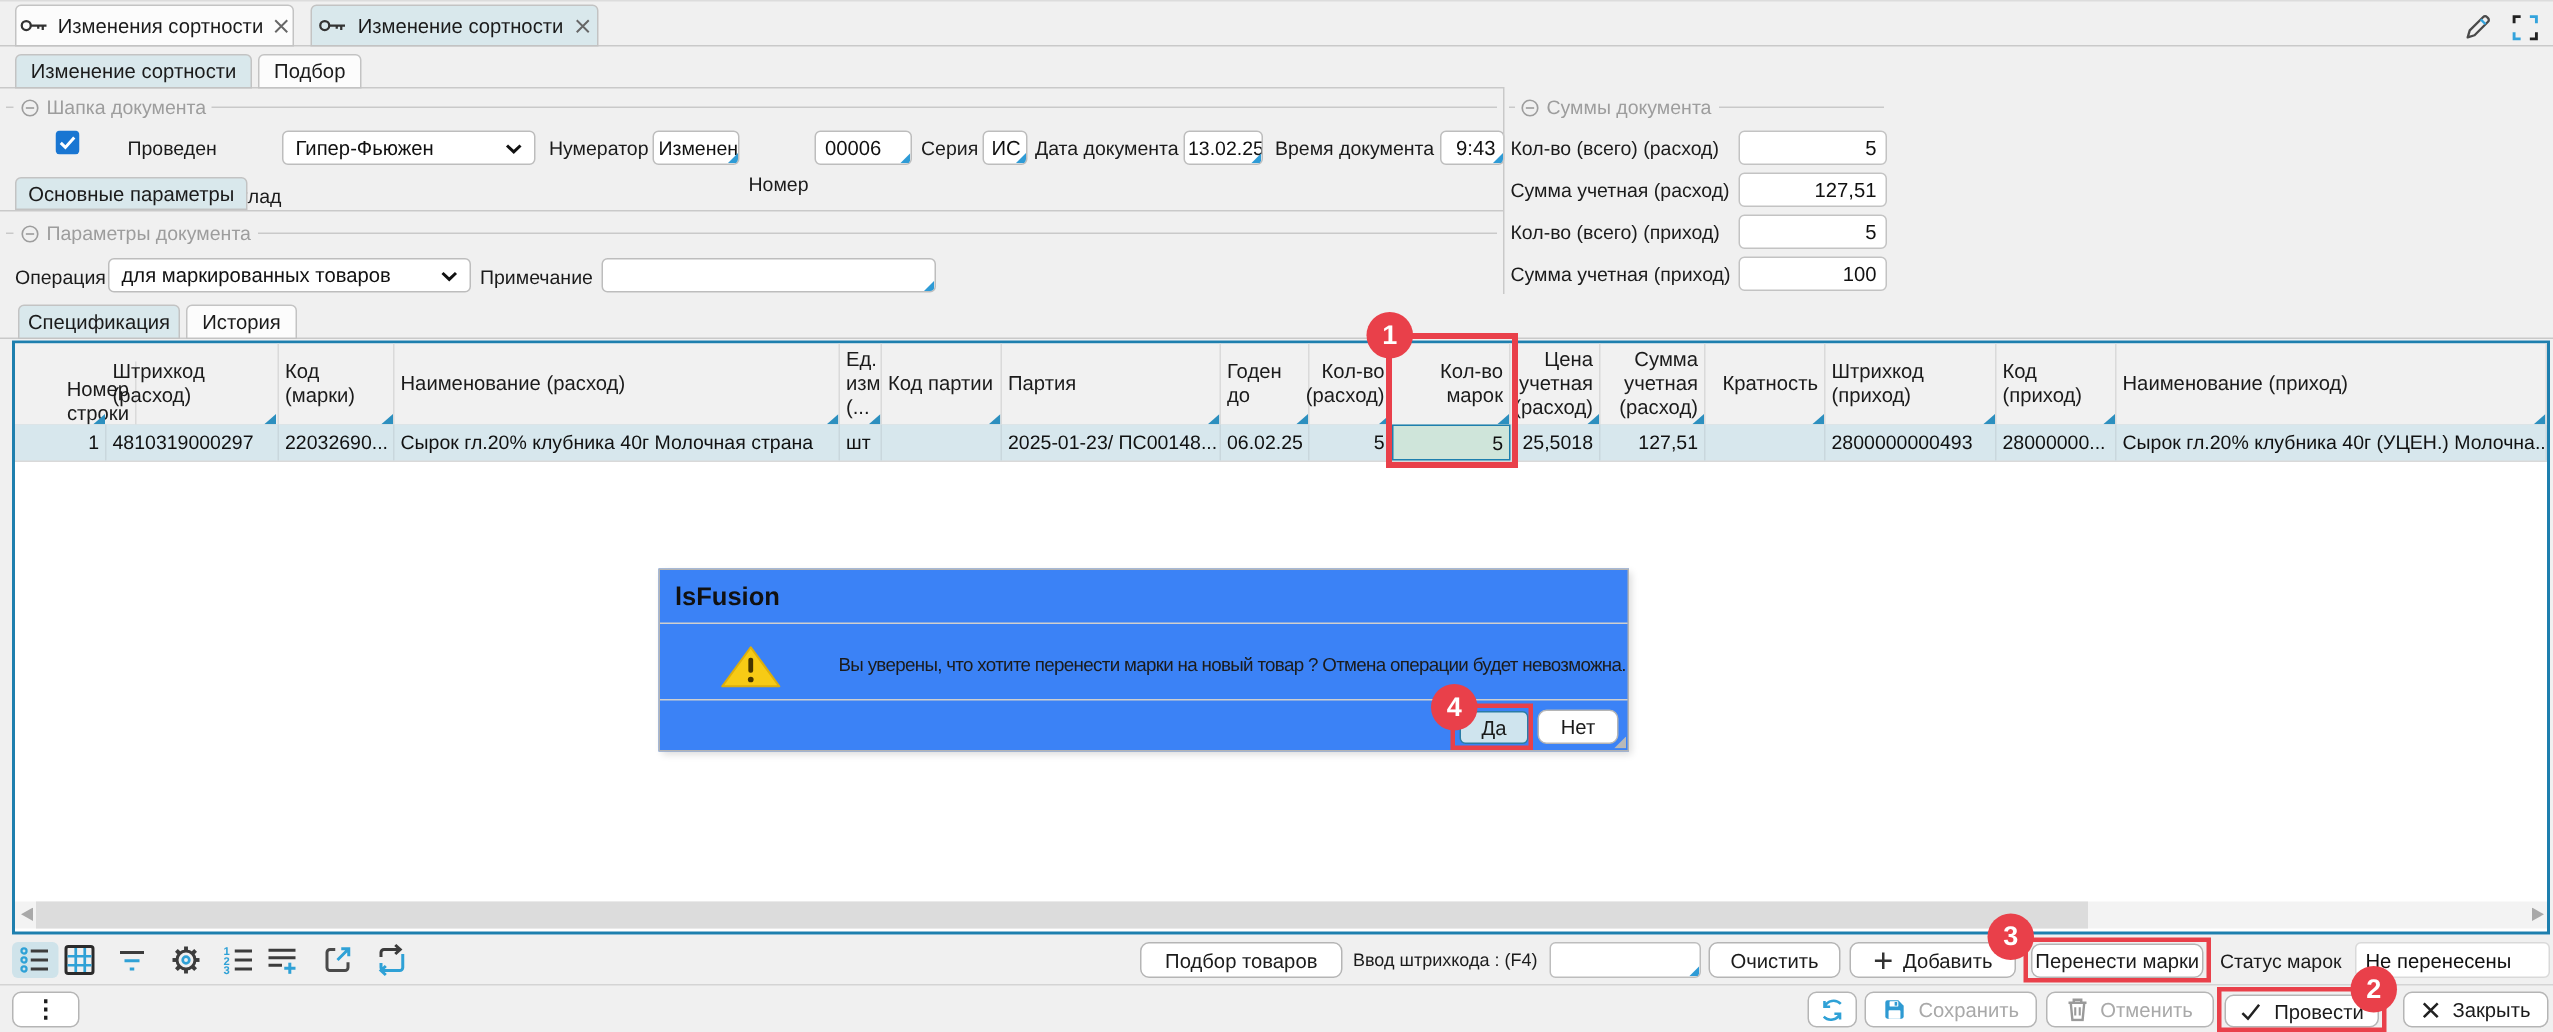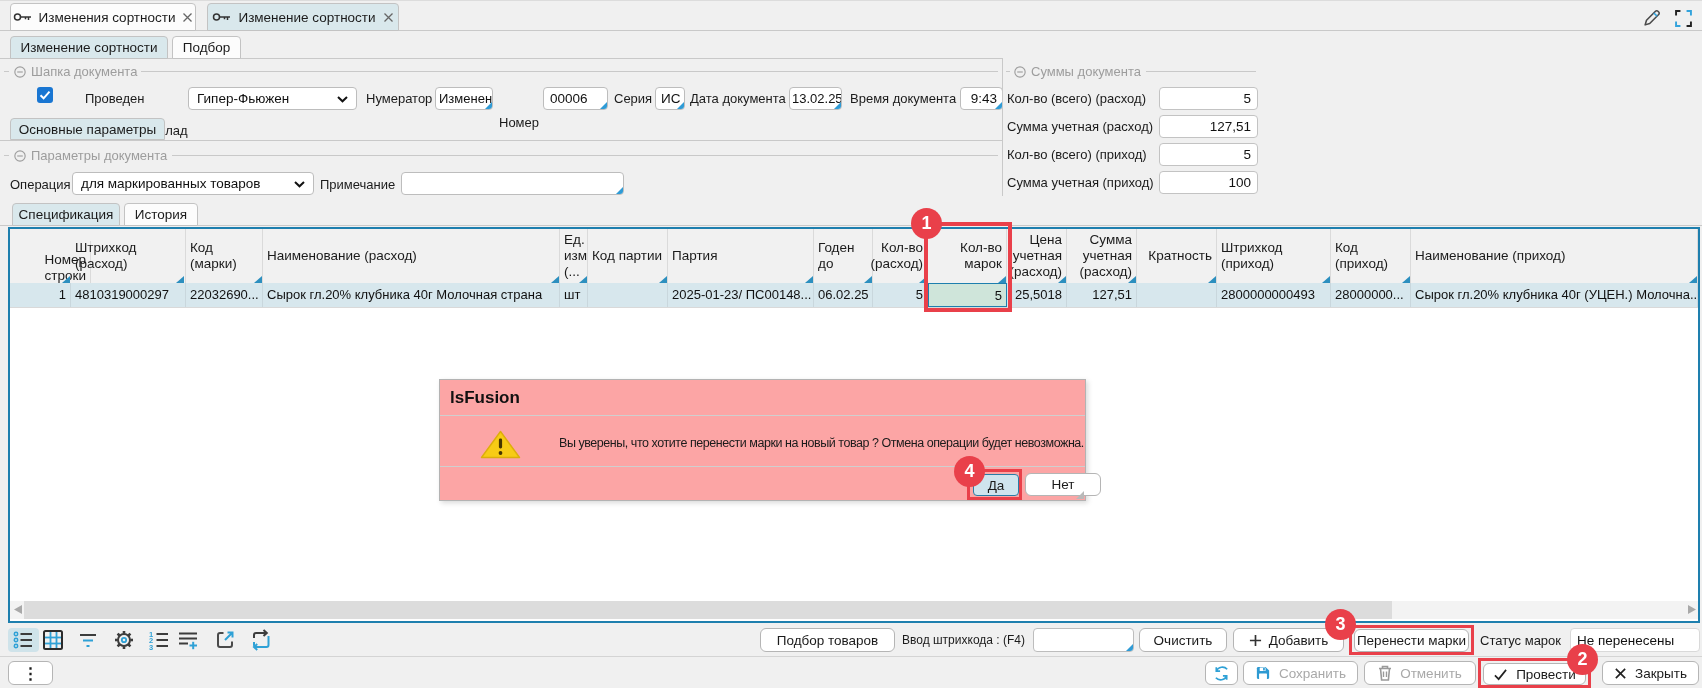--- a/index.html
+++ b/index.html
@@ -304,29 +304,29 @@
       </svg>Отменить</div>
 <div class="redrect" style="left:1478px;top:658px;width:113px;height:30px;border-width:3px;"></div>
 <div class="btn" style="left:1483px;top:663px;width:103px;height:22px;"><svg width="15" height="13" viewBox="0 0 16 14" style="margin-right:8px;">
         <path d="M2 8 L6 12 L14 2" stroke="#222" stroke-width="1.8" fill="none"></path>
       </svg>Провести</div>
 <div class="btn" style="left:1602px;top:661px;width:97px;"><svg width="13" height="13" viewBox="0 0 14 14" style="margin-right:8px;">
         <path d="M2 2 L12 12 M12 2 L2 12" stroke="#222" stroke-width="1.8"></path>
       </svg>Закрыть</div>
 <div class="num" style="left:1567px;top:644px;">2</div>
 
-<div class="abs" style="left:439px;top:379px;width:647px;height:122px;background:#fca5a5;border:1px solid #b3b3b3;box-sizing:border-box;box-shadow:2px 2px 5px rgba(0,0,0,0.15);z-index:40;">
+<div class="abs" style="left:439px;top:379px;width:647px;height:122px;background:#3b82f6;border:1px solid #b3b3b3;box-sizing:border-box;box-shadow:2px 2px 5px rgba(0,0,0,0.15);z-index:40;">
  <div class="abs" style="left:10px;top:8px;font-size:17px;font-weight:bold;color:#111;">lsFusion</div>
  <div class="hline" style="left:0;top:35px;width:645px;background:#cfcfcf;"></div>
  <svg class="abs" style="left:39px;top:49px;" width="43" height="31" viewBox="0 0 43 31">
         <path d="M21.5 2.5 L40.5 28.5 H2.5 Z" fill="#F7CB15" stroke="#ddae0b" stroke-width="1.4" stroke-linejoin="round"></path>
         <rect x="19.9" y="9.5" width="3.2" height="10" rx="1.4" fill="#453500"></rect>
         <circle cx="21.5" cy="24" r="1.9" fill="#453500"></circle>
       </svg>
  <div class="abs" style="left:119px;top:56px;font-size:12.5px;letter-spacing:-0.45px;color:#1b1b1b;white-space:nowrap;">Вы уверены, что хотите перенести марки на новый товар ? Отмена операции будет невозможна.</div>
  <div class="hline" style="left:0;top:86px;width:645px;background:#cfcfcf;"></div>
  <div class="btn" style="left:533px;top:94px;width:46px;height:22px;background:#cfe4ee;border-color:#2a7ca6;border-radius:4px;">Да</div>
- <div class="btn" style="left:585px;top:93px;width:76px;height:23px;">Нет</div>
+ <div class="btn" style="left:585px;top:93px;width:54px;height:23px;">Нет</div>
  <div class="abs" style="right:1px;bottom:1px;width:8px;height:8px;background:#b9b9b9;clip-path:polygon(100% 0,100% 100%,0 100%);"></div>
 </div>
 <div class="redrect" style="left:967px;top:469px;width:55px;height:31px;border-width:3.5px;z-index:45;"></div>
 <div class="num" style="left:954px;top:456px;z-index:50;">4</div>
 </div>
 
 </body></html>

